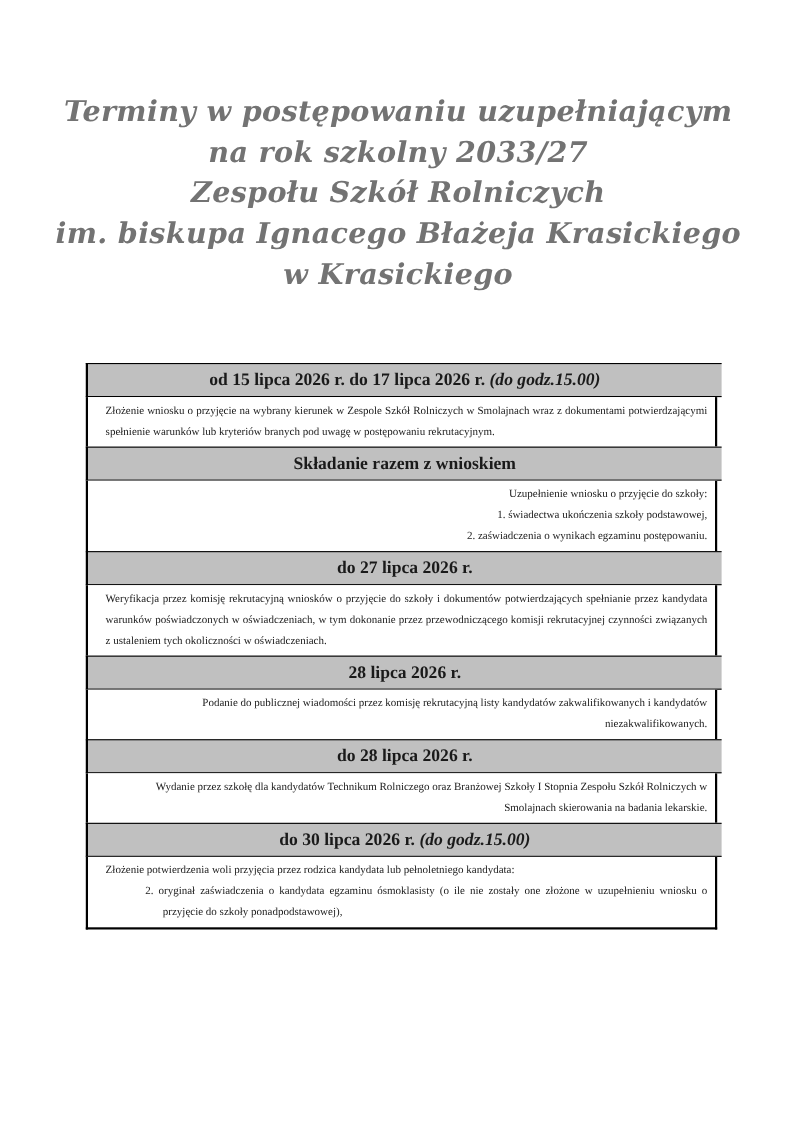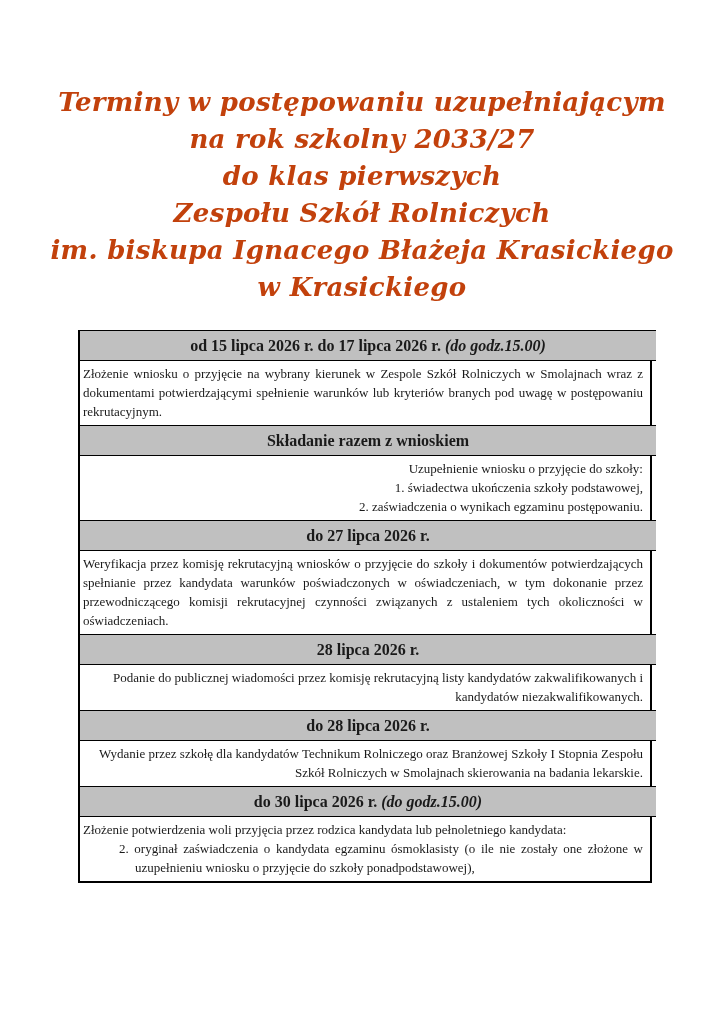--- a/index.html
+++ b/index.html
@@ -22,21 +22,21 @@
     top: 84px;
     left: 0;
     width: 724px;
     text-align: center;
     font-family: "DejaVu Serif", serif;
     font-style: italic;
     font-weight: bold;
     font-size: 26px;
     line-height: 37px;
     letter-spacing: 0.3px;
-    color: #c2410c;
+    color: #737373;
   }
   
   .sched {
     position: absolute;
     left: 78px;
     top: 330px;
     width: 578px;
   }
   .sched, .sched * { box-sizing: border-box; }
   .hrow {
@@ -50,22 +50,22 @@
     font-size: 16px;
     line-height: 20px;
     padding: 5px 6px 4px 6px;
   }
   .hrow .hit { font-style: italic; }
   .crow {
     width: 574px;
     background: #ffffff;
     border-left: 2px solid #000;
     border-right: 2px solid #000;
-    padding: 3px 7px 4px 3px;
-    font-size: 13px;
+    padding: 3px 7px 4px 16px;
+    font-size: 10px;
     line-height: 19px;
   }
   .crow.last { border-bottom: 2px solid #000; }
   .just { text-align: justify; }
   .leftal { text-align: right; }
   .line { display: block; }
   .olist-item {
     display: block;
     padding-left: 52px;
     text-indent: -16px;
@@ -73,21 +73,20 @@
   }
 </style>
 </head>
 <body>
 
 <div class="page">
 
   <div class="title">
     <span class="line">Terminy w postępowaniu uzupełniającym</span>
     <span class="line">na rok szkolny 2033/27</span>
-    <span class="line">do klas pierwszych</span>
     <span class="line">Zespołu Szkół Rolniczych</span>
     <span class="line">im. biskupa Ignacego Błażeja Krasickiego</span>
     <span class="line">w Krasickiego</span>
   </div>
 
   <div class="sched">
 
     <div class="hrow">
       <span>od 15 lipca 2026 r. do 17 lipca 2026 r. </span><span class="hit">(do godz.15.00)</span>
     </div>

